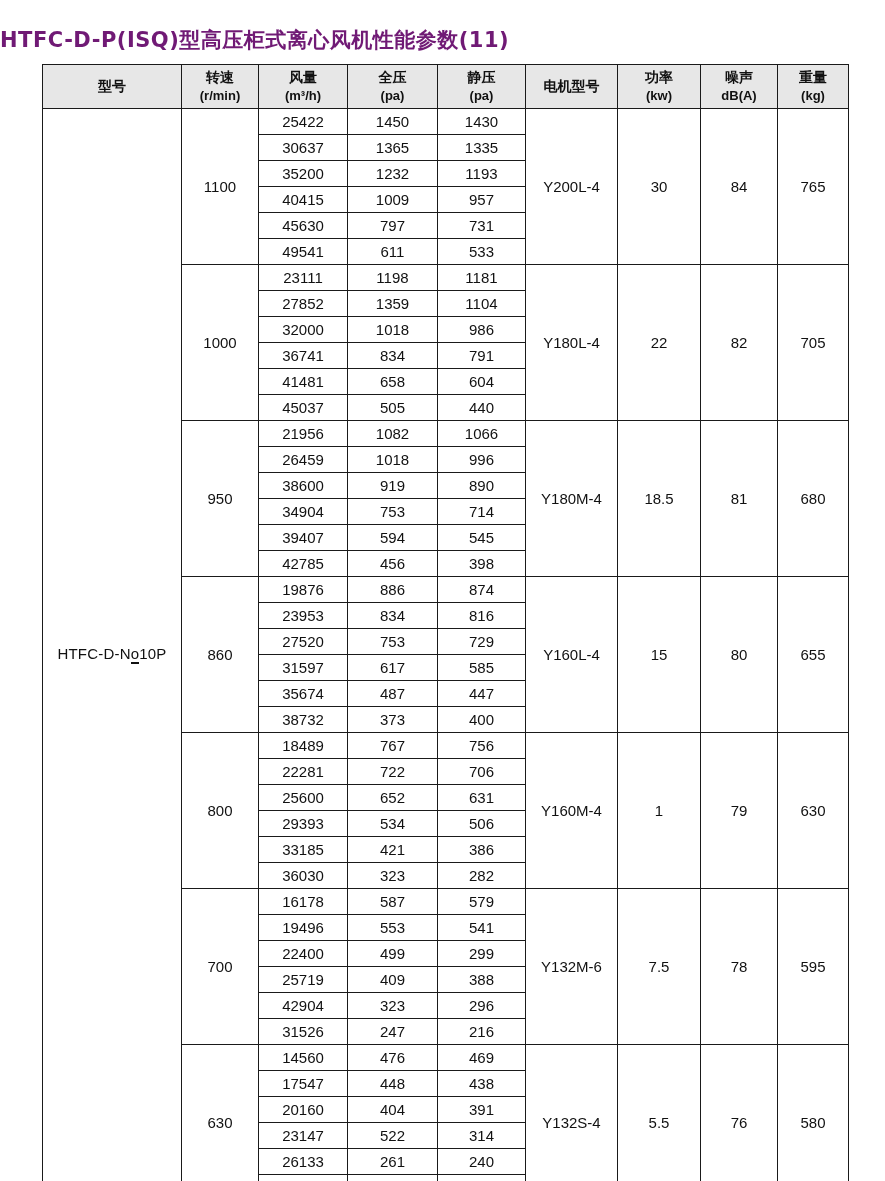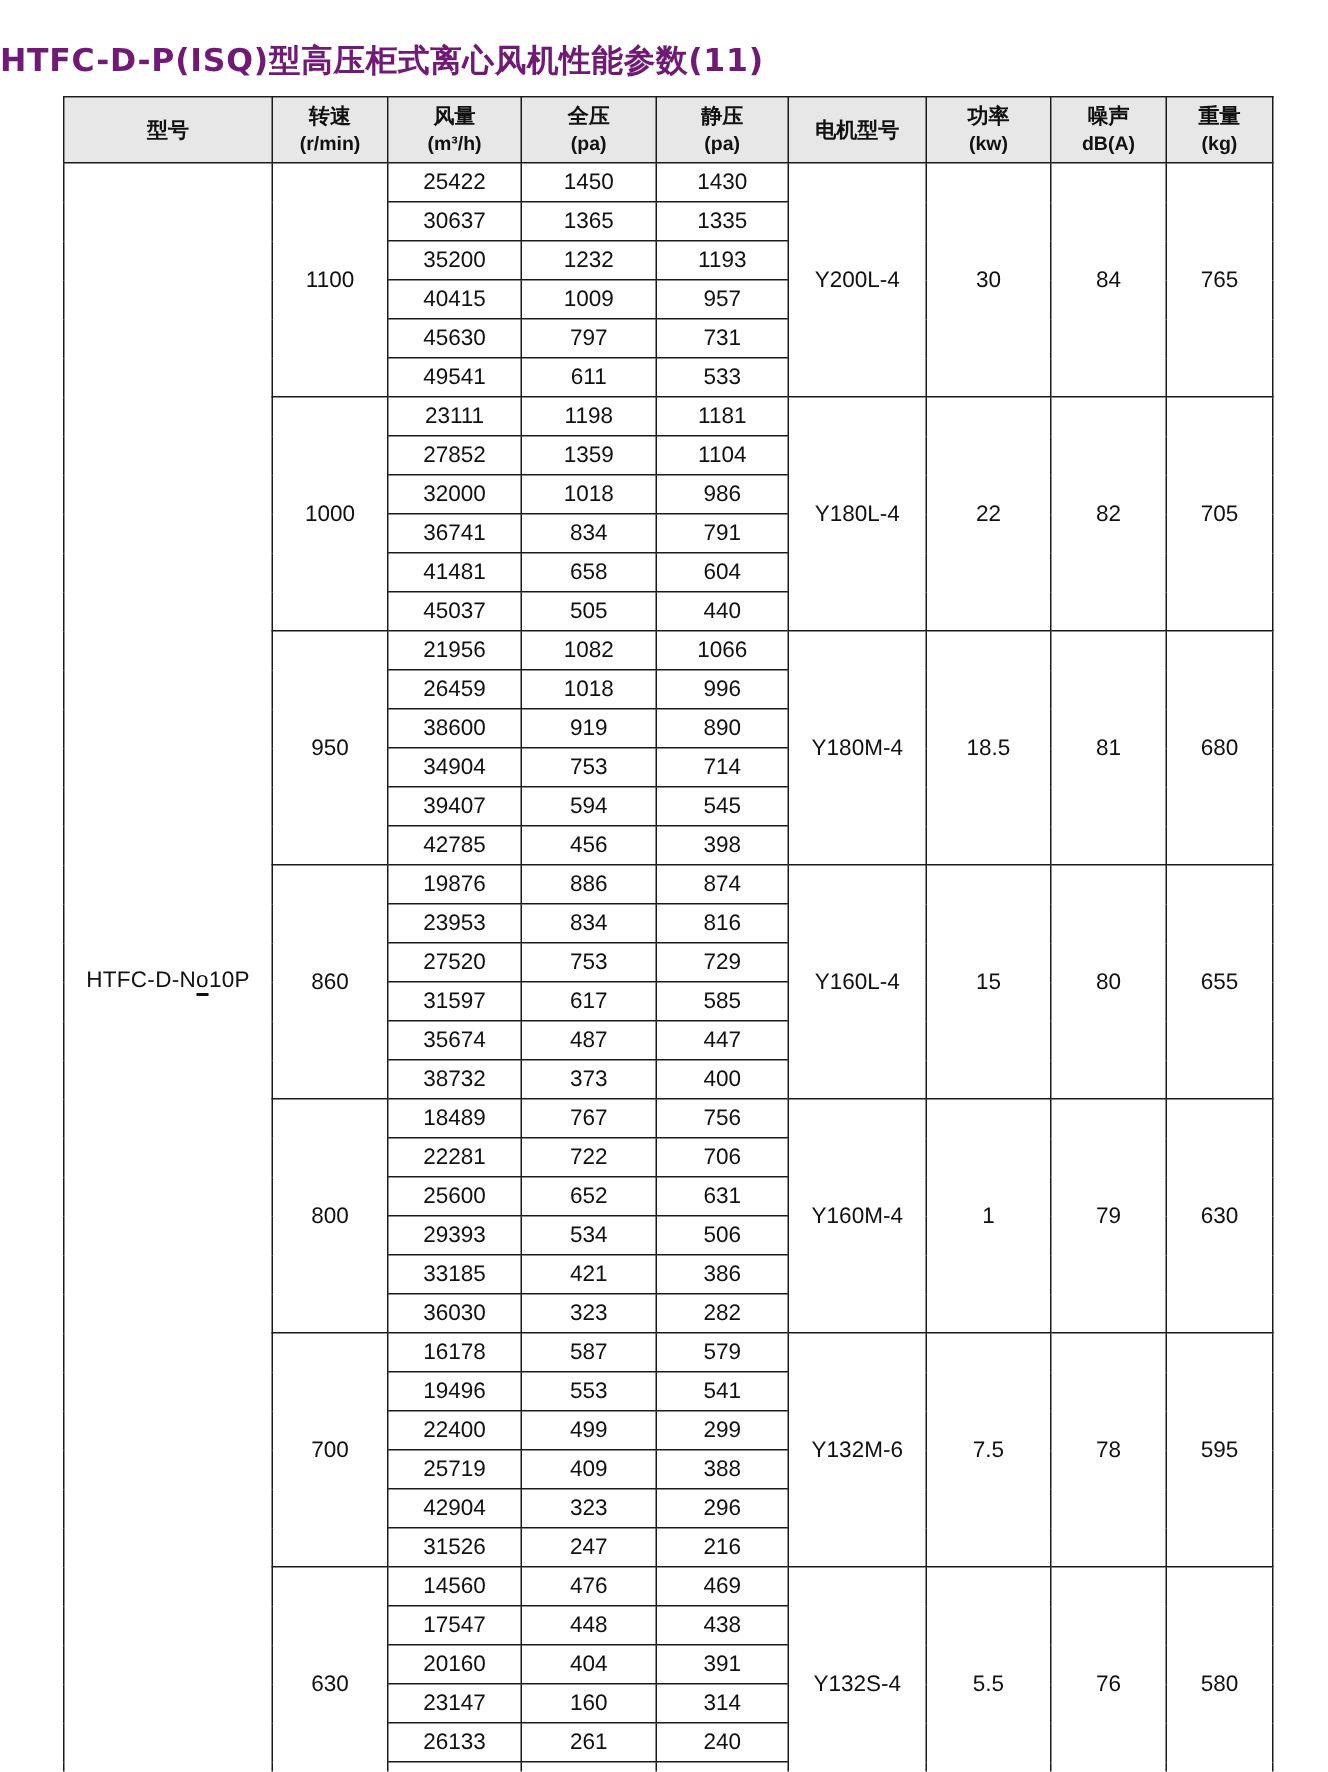--- a/index.html
+++ b/index.html
@@ -353,21 +353,21 @@
           <td>448</td>
           <td>438</td>
         </tr>
         <tr>
           <td>20160</td>
           <td>404</td>
           <td>391</td>
         </tr>
         <tr>
           <td>23147</td>
-          <td>160</td>
+          <td>522</td>
           <td>314</td>
         </tr>
         <tr>
           <td>26133</td>
           <td>261</td>
           <td>240</td>
         </tr>
         <tr>
           <td>28373</td>
           <td>200</td>

